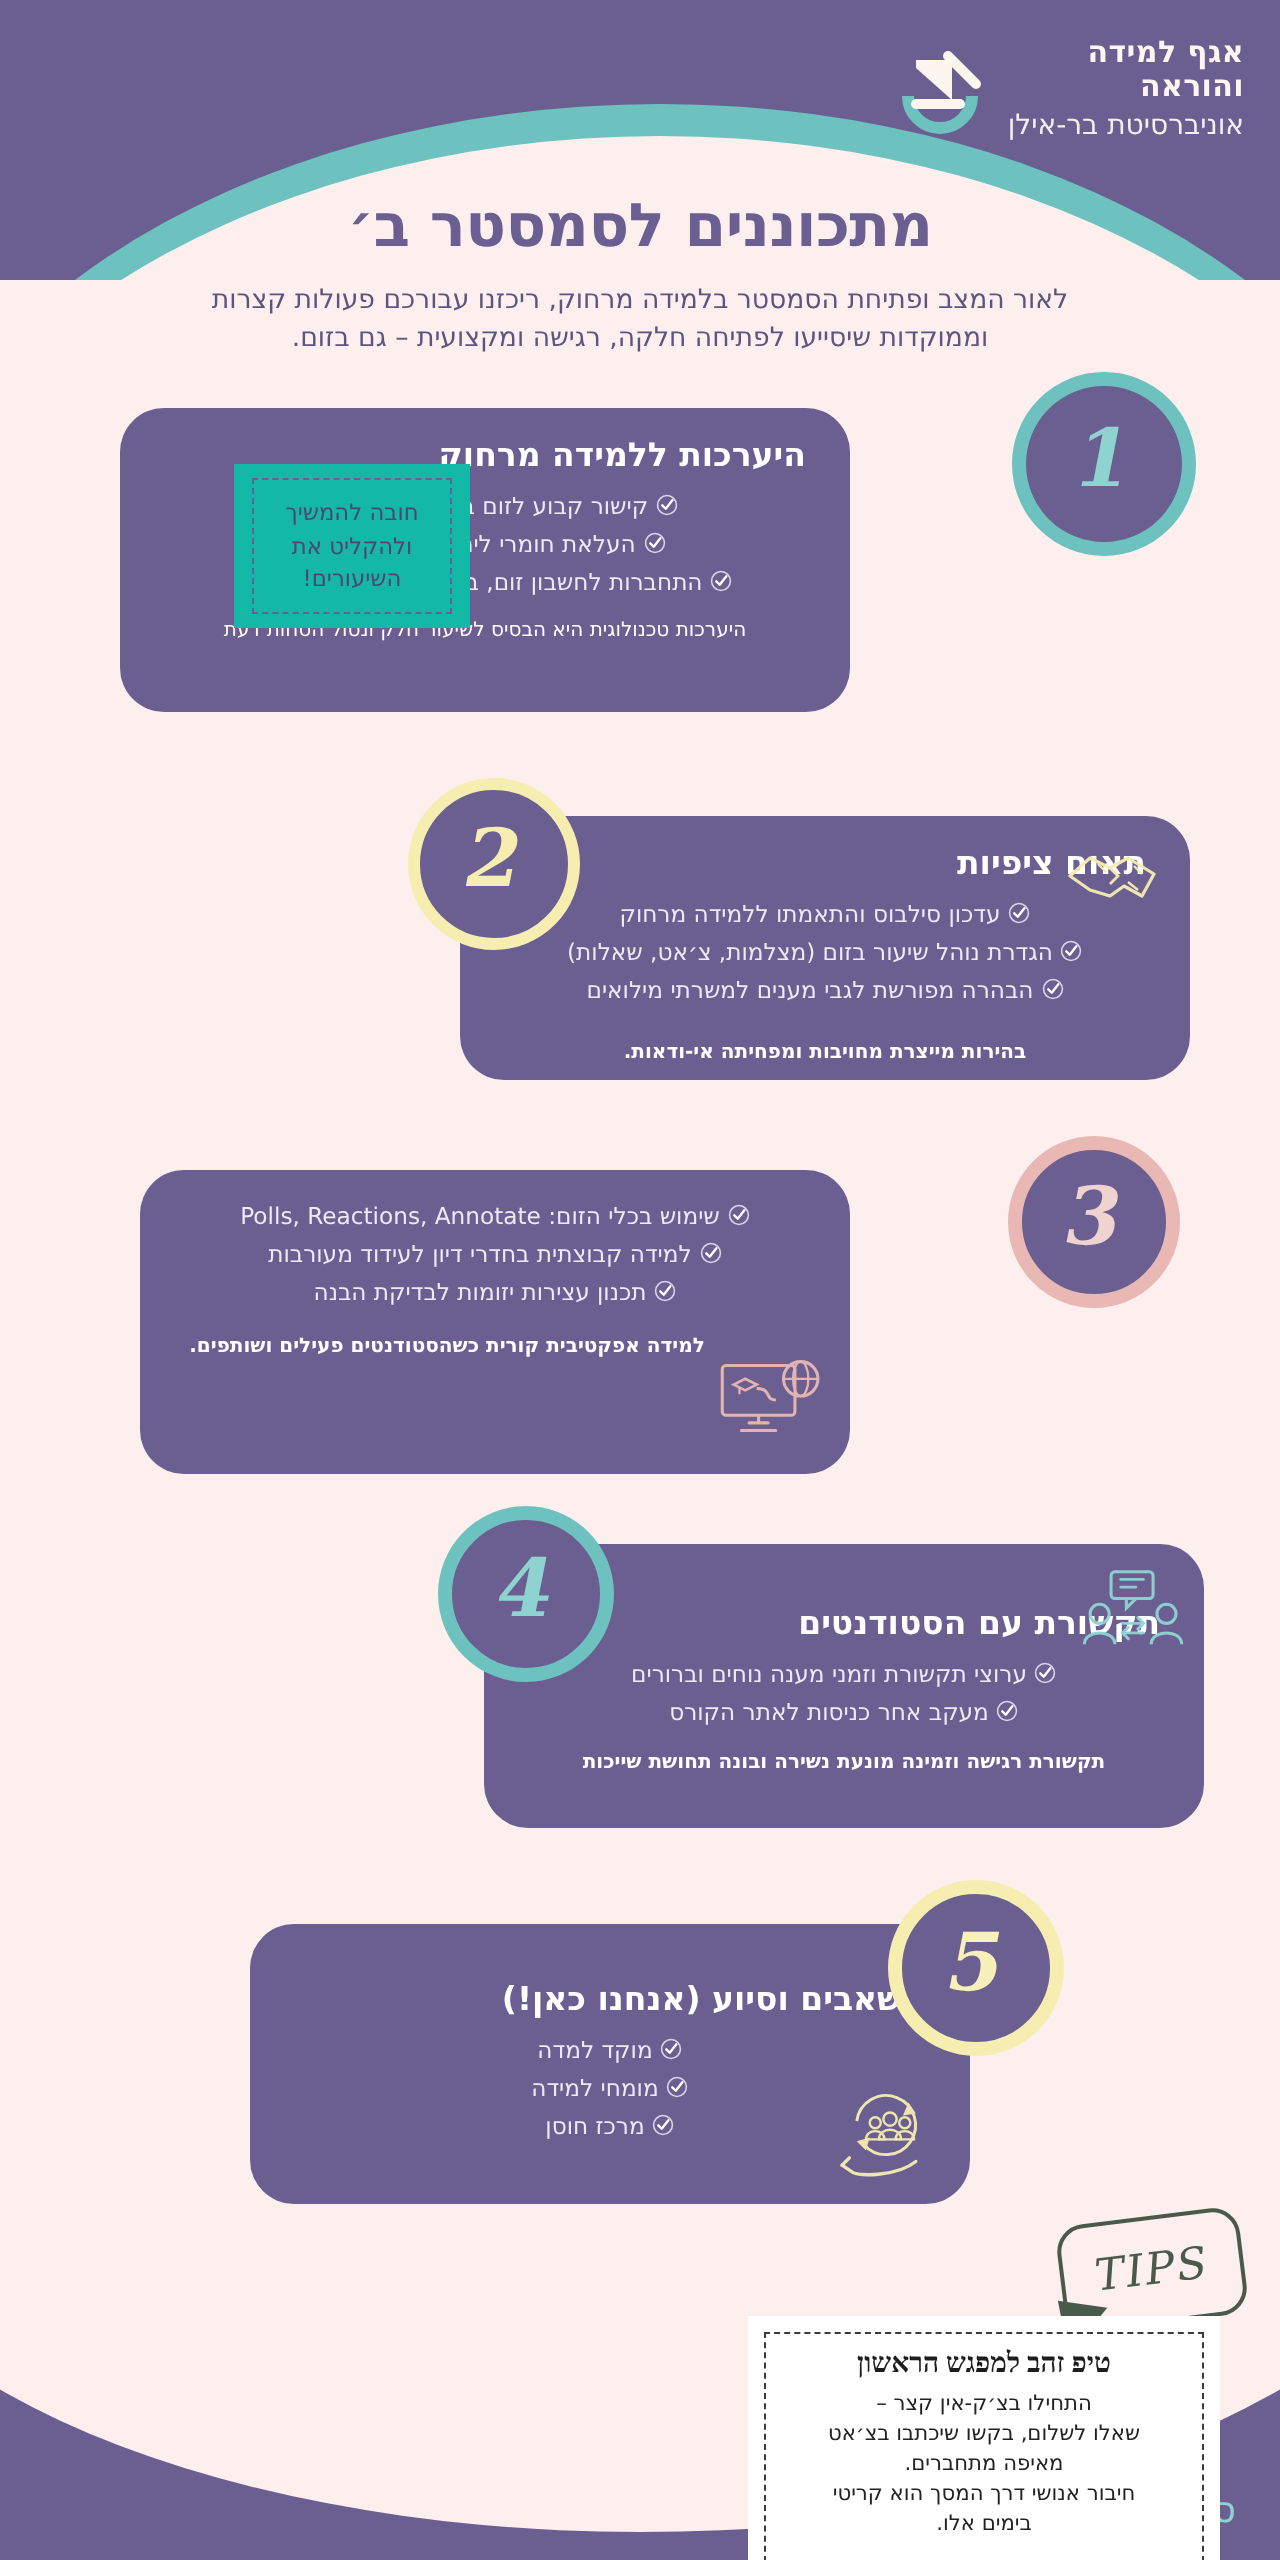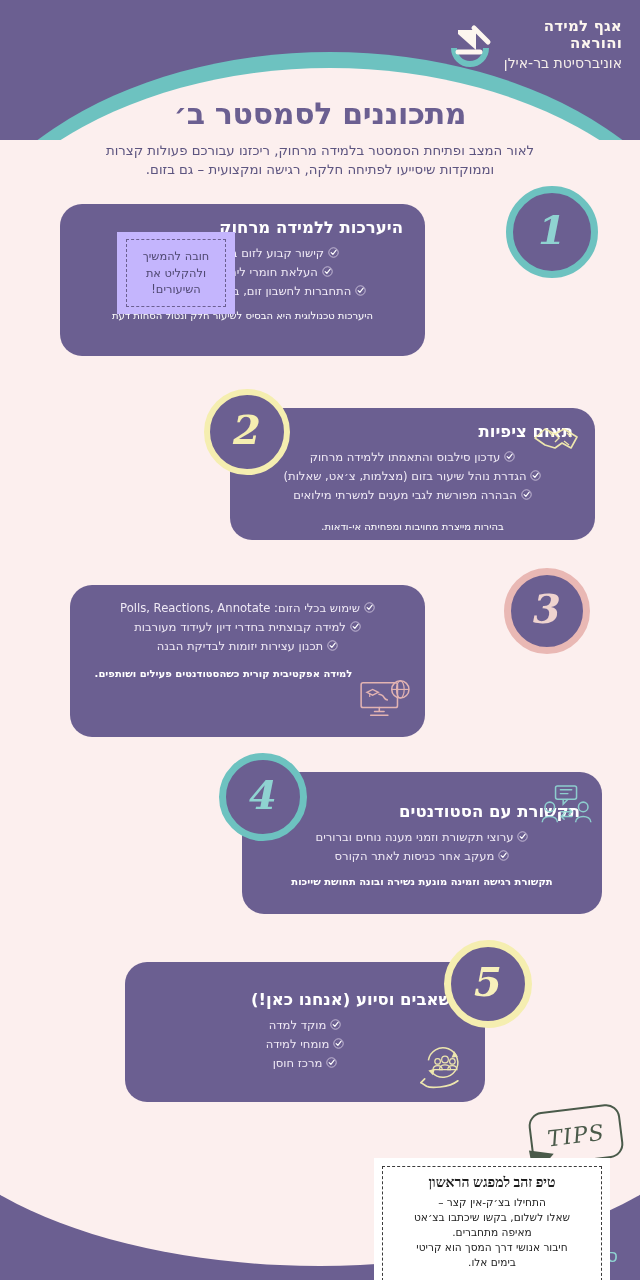--- a/index.html
+++ b/index.html
@@ -87,21 +87,21 @@
     font-size:40px; font-style:italic; font-weight:700; line-height:1;
     transform:translateY(-2px);
   }
 
   
   .card-icon{ position:absolute; opacity:.95; }
 
   
   .dashed-box{
     position:absolute;
-    background:#c4b5fd;
+    background:#14b8a6;
     padding:7px 9px;
     z-index:5;
   }
   .dashed-inner{
     border:1.6px dashed #6b5f91;
     padding:8px 10px;
     text-align:center;
     color:#4e4770;
     font-size:11.4px; line-height:1.45; font-weight:500;
   }
@@ -248,21 +248,21 @@
     </li>
     <li>
       <span class="chk">
         <svg viewBox="0 0 14 14" width="11" height="11">
             <circle cx="7" cy="7" r="6" fill="none" stroke="#ddd3e8" stroke-width="1"></circle>
             <path d="M4 7.2 L6.2 9.4 L10.4 4" fill="none" stroke="#ffffff" stroke-width="1.5" stroke-linecap="round" stroke-linejoin="round"></path>
           </svg>
       </span><span>הבהרה מפורשת לגבי מענים למשרתי מילואים</span>
     </li>
   </ul>
-  <div class="note" style="margin-top:16px;">בהירות מייצרת מחויבות ומפחיתה אי-ודאות.</div>
+  <div class="note" style="margin-top:16px;font-weight:bold;">בהירות מייצרת מחויבות ומפחיתה אי-ודאות.</div>
   <div class="card-icon" style="top:10px; right:8px;">
     <svg viewBox="0 0 56 40" width="56" height="40">
       <path d="M4 20 L14 11 L24 16 L33 11 L46 19 L40 30 L31 25 L24 30 L14 27 Z" fill="none" stroke="#f5eeb0" stroke-width="1.6" stroke-linejoin="round"></path>
       <path d="M24 16 L28 20 L24 24" fill="none" stroke="#f5eeb0" stroke-width="1.4"></path>
       <path d="M18 14 L22 18" stroke="#f5eeb0" stroke-width="1.2"></path>
       <path d="M36 15 L40 19" stroke="#f5eeb0" stroke-width="1.2"></path>
       <path d="M33 23 L38 27" stroke="#f5eeb0" stroke-width="1.2"></path>
     </svg>
   </div>
 </div>

